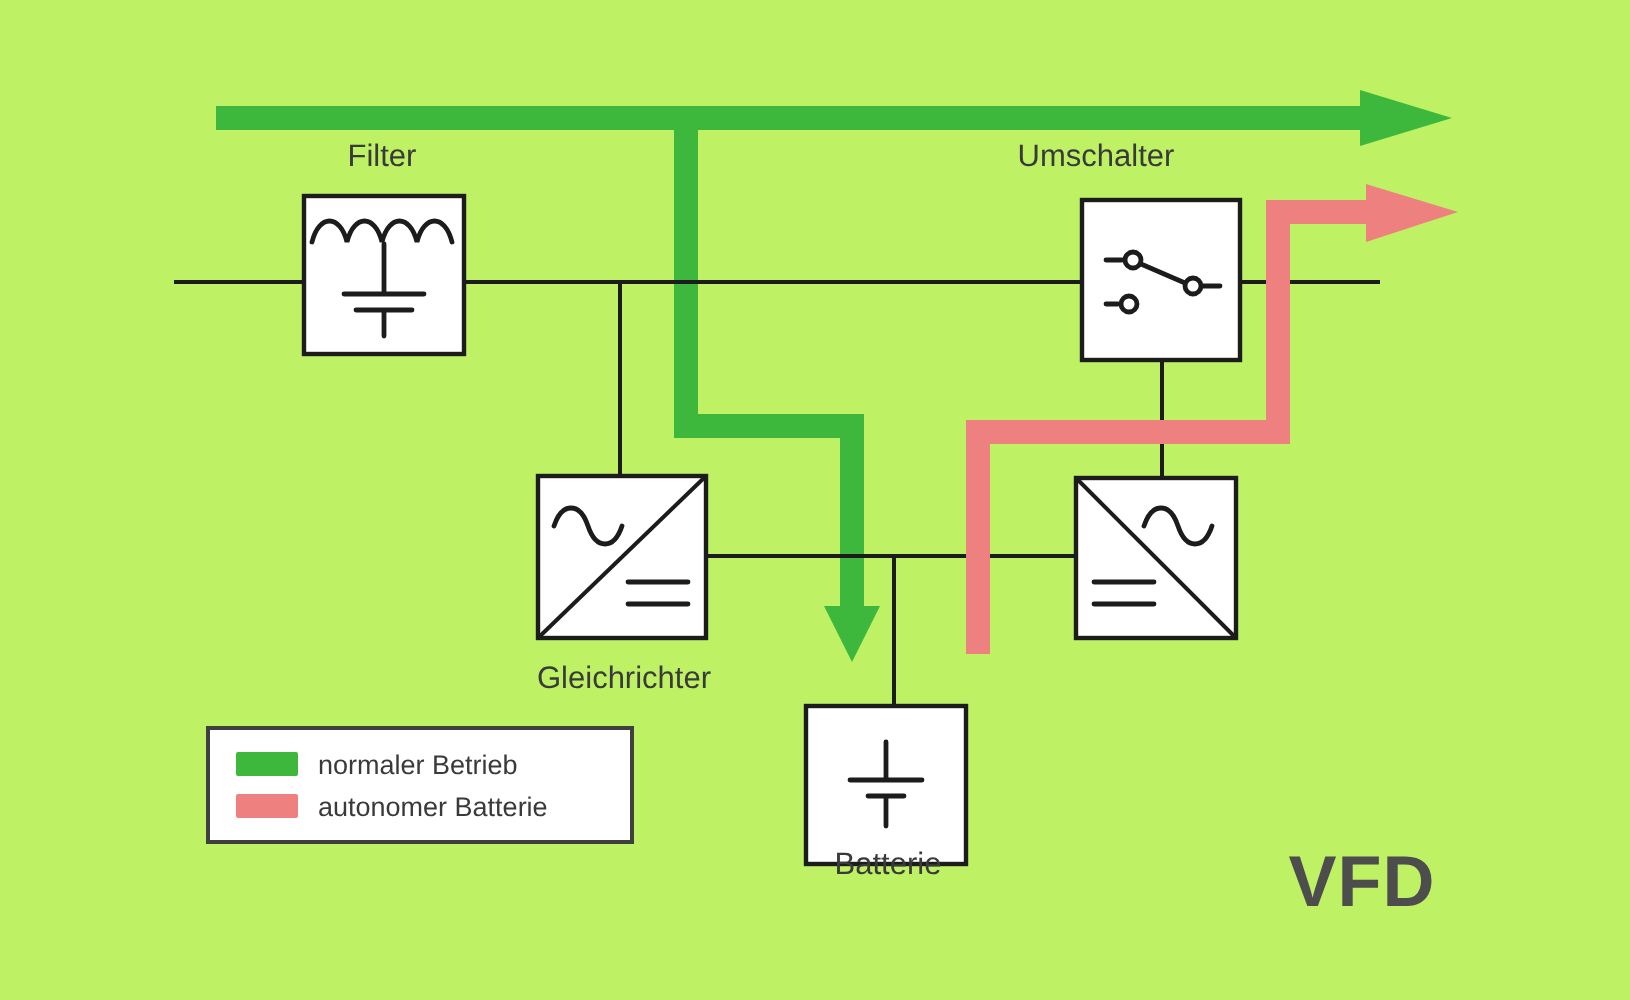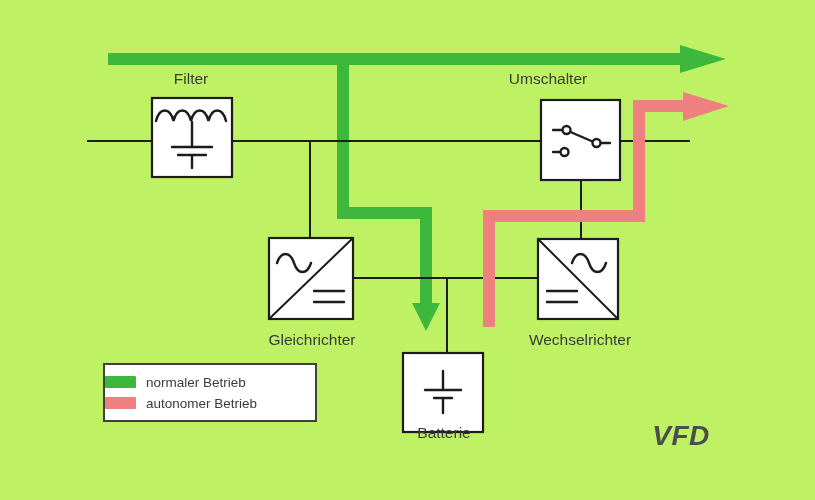--- a/index.html
+++ b/index.html
@@ -22,28 +22,28 @@
   .gflow{stroke:var(--c-normal);stroke-width:12;fill:none;stroke-linejoin:miter;}
   .ghead{fill:var(--c-normal);stroke:none;}
   .rflow{stroke:var(--c-autonom);stroke-width:12;fill:none;stroke-linejoin:miter;}
   .rhead{fill:var(--c-autonom);stroke:none;}
   .lbl{
     position:absolute;transform:translateX(-50%);white-space:nowrap;
     font-size:15.5px;color:var(--c-text);
   }
   .vfd-label{
     position:absolute;transform:translateX(-50%);white-space:nowrap;
-    font-size:28px;font-weight:700;font-style:italic;color:var(--c-vfd);
+    font-size:36px;font-weight:700;color:var(--c-vfd);
     letter-spacing:.5px;
   }
   .legend{
     position:absolute;left:103px;top:363px;width:214px;height:59px;
     box-sizing:border-box;border:2px solid #3f3f3f;background:#fff;
     display:flex;flex-direction:column;justify-content:center;gap:6px;
-    padding-left:0;
+    padding-left:13px;
   }
   .legend-row{display:flex;align-items:center;gap:10px;}
   .swatch{width:31px;height:12px;border-radius:1px;display:inline-block;}
   .swatch-normal{background:var(--c-normal);}
   .swatch-autonom{background:var(--c-autonom);}
   .legend-label{font-size:13.5px;color:var(--c-text);}
 </style>
 </head>
 <body>
 
@@ -124,28 +124,27 @@
 
     <g>
       <path class="rflow" d="M489,327 L489,216 L639,216 L639,106 L684,106"></path>
       <polygon class="rhead" points="683,92 683,121 729,106"></polygon>
     </g>
   </svg>
 
   <div class="lbl" style="left:191px;top:70px">Filter</div>
   <div class="lbl" style="left:548px;top:70px">Umschalter</div>
   <div class="lbl" style="left:312px;top:331px">Gleichrichter</div>
-  <div class="lbl" style="left:580px;top:331px">Wechselrichter</div>
   <div class="lbl" style="left:444px;top:424px">Batterie</div>
 
   <div class="legend">
     <div class="legend-row">
       <span class="swatch swatch-normal"></span>
       <span class="legend-label">normaler Betrieb</span>
     </div>
     <div class="legend-row">
       <span class="swatch swatch-autonom"></span>
-      <span class="legend-label">autonomer Betrieb</span>
+      <span class="legend-label">autonomer Batterie</span>
     </div>
   </div>
 
   <div class="vfd-label" style="left:681px;top:420px">VFD</div>
 </div>
 
 </body></html>

